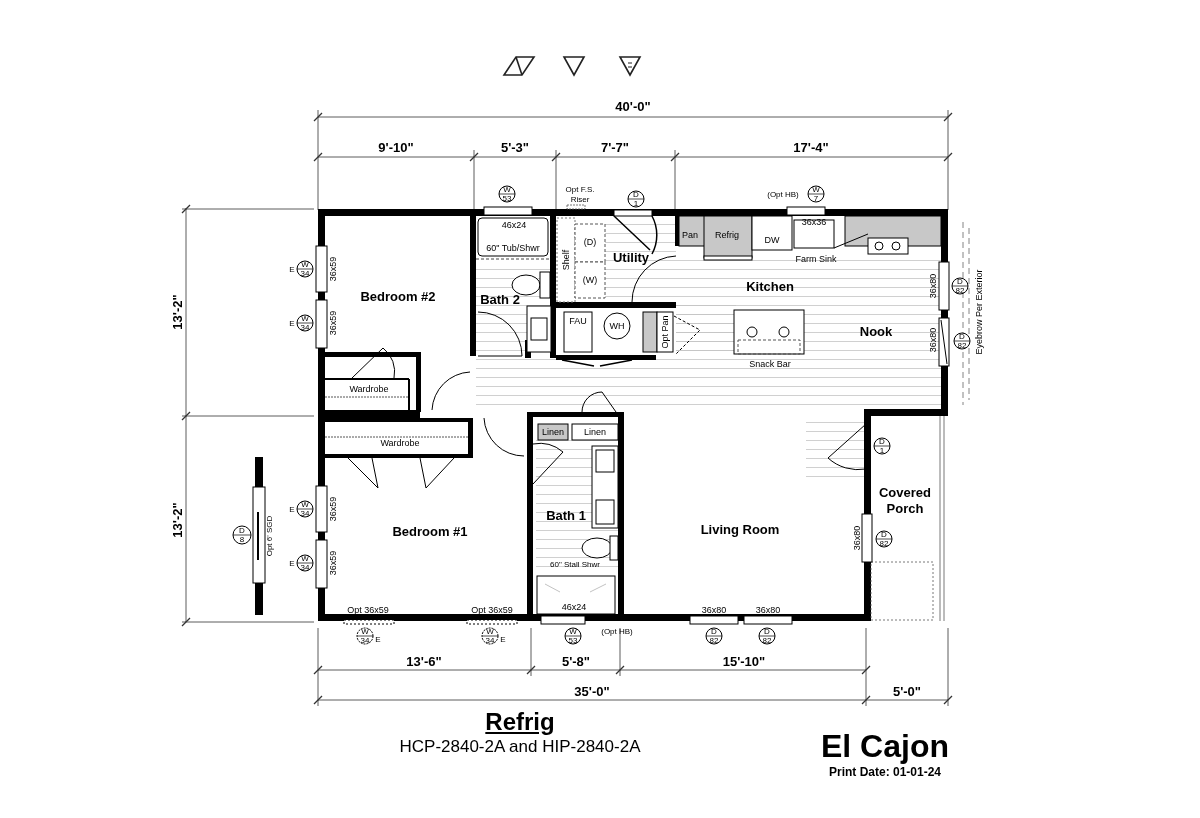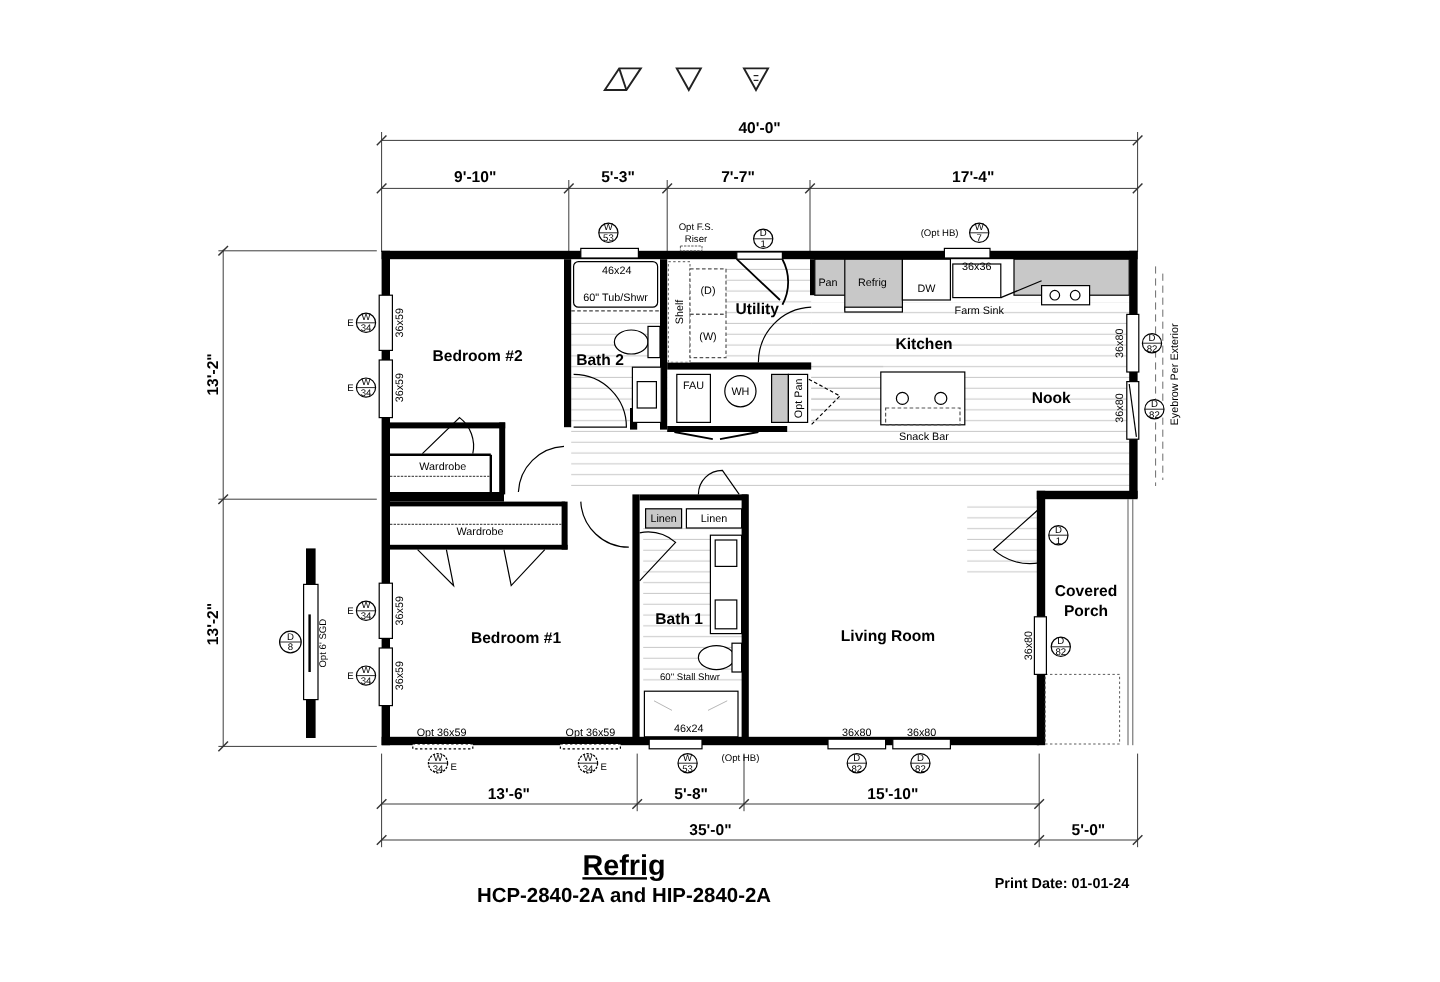--- a/index.html
+++ b/index.html
@@ -4,21 +4,21 @@
 <style>
   html,body{margin:0;padding:0;background:#fff;}
   body{width:1200px;height:818px;position:relative;overflow:hidden;font-family:"Liberation Sans",sans-serif;color:#000;}
   svg{position:absolute;left:0;top:0;}
   .dim{font-family:"Liberation Sans",sans-serif;font-weight:bold;font-size:13px;}
   .room{font-family:"Liberation Sans",sans-serif;font-weight:bold;font-size:13px;}
   .small{font-family:"Liberation Sans",sans-serif;font-size:9px;}
   .tiny{font-family:"Liberation Sans",sans-serif;font-size:8px;}
   .title-block{position:absolute;left:330px;top:708px;width:380px;text-align:center;}
   .t-name{font-size:24px;font-weight:bold;text-decoration:underline;line-height:28px;}
-  .t-model{font-size:17px;font-weight:bold;line-height:22px;}
+  .t-model{font-size:17px;font-weight:normal;line-height:22px;}
   .t-spec{font-size:13px;font-weight:bold;line-height:18px;}
   .brand-block{position:absolute;left:800px;top:728px;width:170px;text-align:center;}
   .b-name{font-size:32px;font-weight:bold;line-height:36px;}
   .b-date{font-size:12px;font-weight:bold;line-height:16px;}
 </style>
 </head>
 <body>
 
 <svg width="1200" height="818" viewBox="0 0 1200 818">
   <defs>
@@ -409,14 +409,15 @@
     <text class="tiny" x="962" y="348" text-anchor="middle">82</text>
   </g>
 </svg>
 
 <div class="title-block">
   <div class="t-name">Refrig</div>
   <div class="t-model">HCP-2840-2A and HIP-2840-2A</div>
 </div>
 
 <div class="brand-block">
+  <div class="b-name">El Cajon</div>
   <div class="b-date">Print Date: 01-01-24</div>
 </div>
 
 </body></html>

